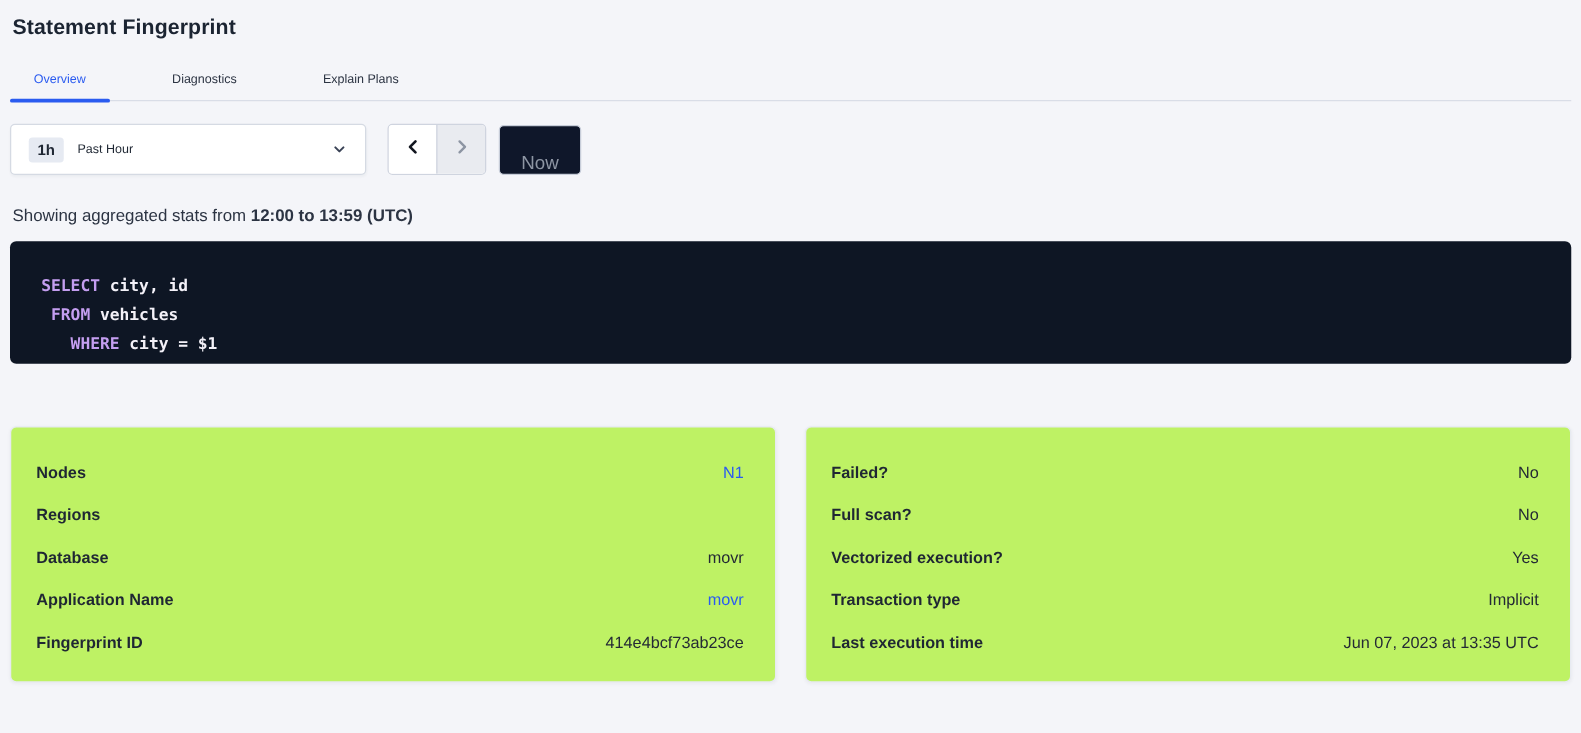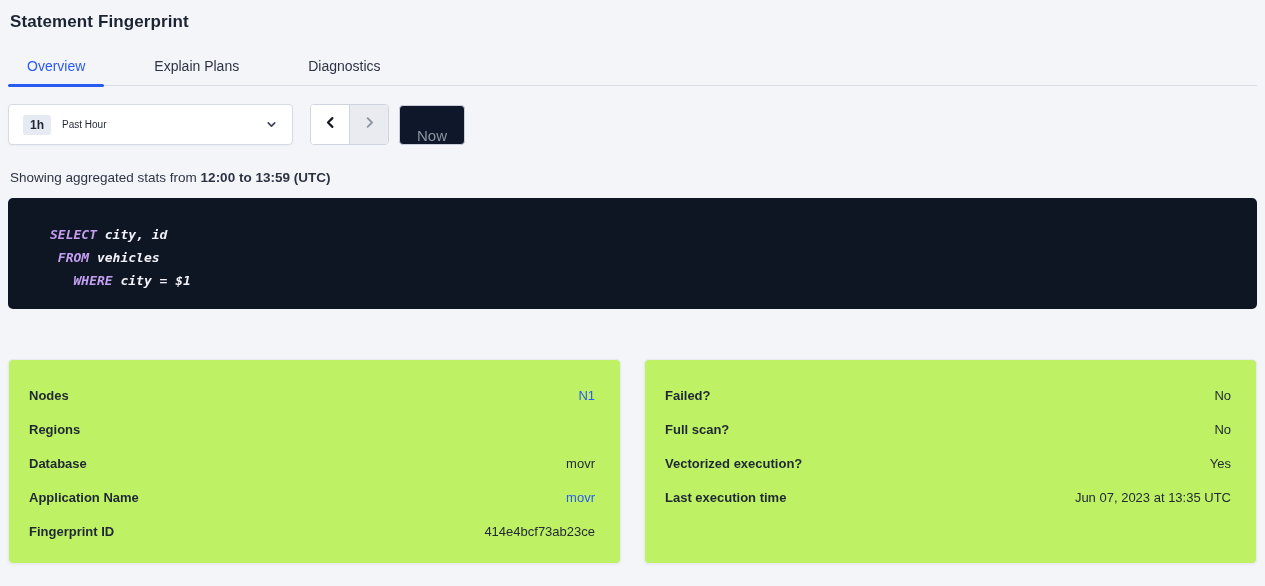--- a/index.html
+++ b/index.html
@@ -15,21 +15,21 @@
 
   .title {
     font-size:17px; font-weight:700; color:#1b2432;
     margin:12px 0 0 2px; letter-spacing:.1px;
   }
 
   
   .tabs { display:flex; margin-top:26px; border-bottom:1px solid #d9dde7; }
   .tab {
     position:relative; padding:0 19px 11px;
-    font-size:14px; color:#2c3443; cursor:pointer; white-space:nowrap;
+    font-size:10px; color:#2c3443; cursor:pointer; white-space:nowrap;
   }
   .tab + .tab { margin-left:31px; }
   .tab.active { color:#2a5bf0; font-weight:500; }
   .tab.active::after {
     content:""; position:absolute; left:0; right:0; bottom:-2px;
     height:3px; background:#2a5bf0; border-radius:2px;
   }
 
   
   .controls { display:flex; align-items:flex-start; margin-top:18px; }
@@ -64,22 +64,22 @@
     background:#0f172a; border:1px solid #c7cdd9; border-radius:4px;
     color:#8d95a3; font-size:15px; display:flex; align-items:flex-end; cursor:default;
   }
 
   
   .caption { margin:25px 0 0 2px; font-size:13.5px; color:#2c3443; }
   .caption .bold { font-weight:700; }
 
   
   .sql-box {
-    margin-top:13px; height:111px; box-sizing:border-box;
-    background:#0e1624; border-radius:5px; padding:25px 42px;font-style:italic;
+    margin-top:13px; height:98px; box-sizing:border-box;
+    background:#0e1624; border-radius:5px; padding:25px 25px;
   }
   .code-line {
     font-family:"DejaVu Sans Mono", monospace;
     font-size:13px; font-weight:700; line-height:23px;
     color:#f3f1f8; white-space:pre;
   }
   .kw { color:#c49ef0; }
 
   
   .cards { display:flex; gap:23px; margin-top:50px; }
@@ -99,24 +99,24 @@
 
 <div class="page">
 
   <div class="title">Statement Fingerprint</div>
 
   <div class="tabs">
     <div class="tab active">
       <span>Overview</span>
     </div>
     <div class="tab">
+      <span>Diagnostics</span>
+    </div>
+    <div class="tab">
       <span>Explain Plans</span>
-    </div>
-    <div class="tab">
-      <span>Diagnostics</span>
     </div>
   </div>
 
   <div class="controls">
     <div class="dropdown">
       <span class="interval-badge">1h</span>
       <span class="dropdown-label">Past Hour</span>
       <span class="dropdown-caret">
         <svg width="13" height="13" viewBox="0 0 24 24" fill="none" stroke="currentColor" stroke-width="3" stroke-linecap="round" stroke-linejoin="round">
             <polyline points="6 9 12 15 18 9"></polyline>
@@ -188,19 +188,23 @@
       </div>
       <div class="row">
         <span class="row-label">Full scan?</span>
         <span class="row-value">No</span>
       </div>
       <div class="row">
         <span class="row-label">Vectorized execution?</span>
         <span class="row-value">Yes</span>
       </div>
       <div class="row">
+        <span class="row-label">Transaction type</span>
+        <span class="row-value">Implicit</span>
+      </div>
+      <div class="row">
         <span class="row-label">Last execution time</span>
         <span class="row-value">Jun 07, 2023 at 13:35 UTC</span>
       </div>
     </div>
 
   </div>
 </div>
 
 </body></html>

